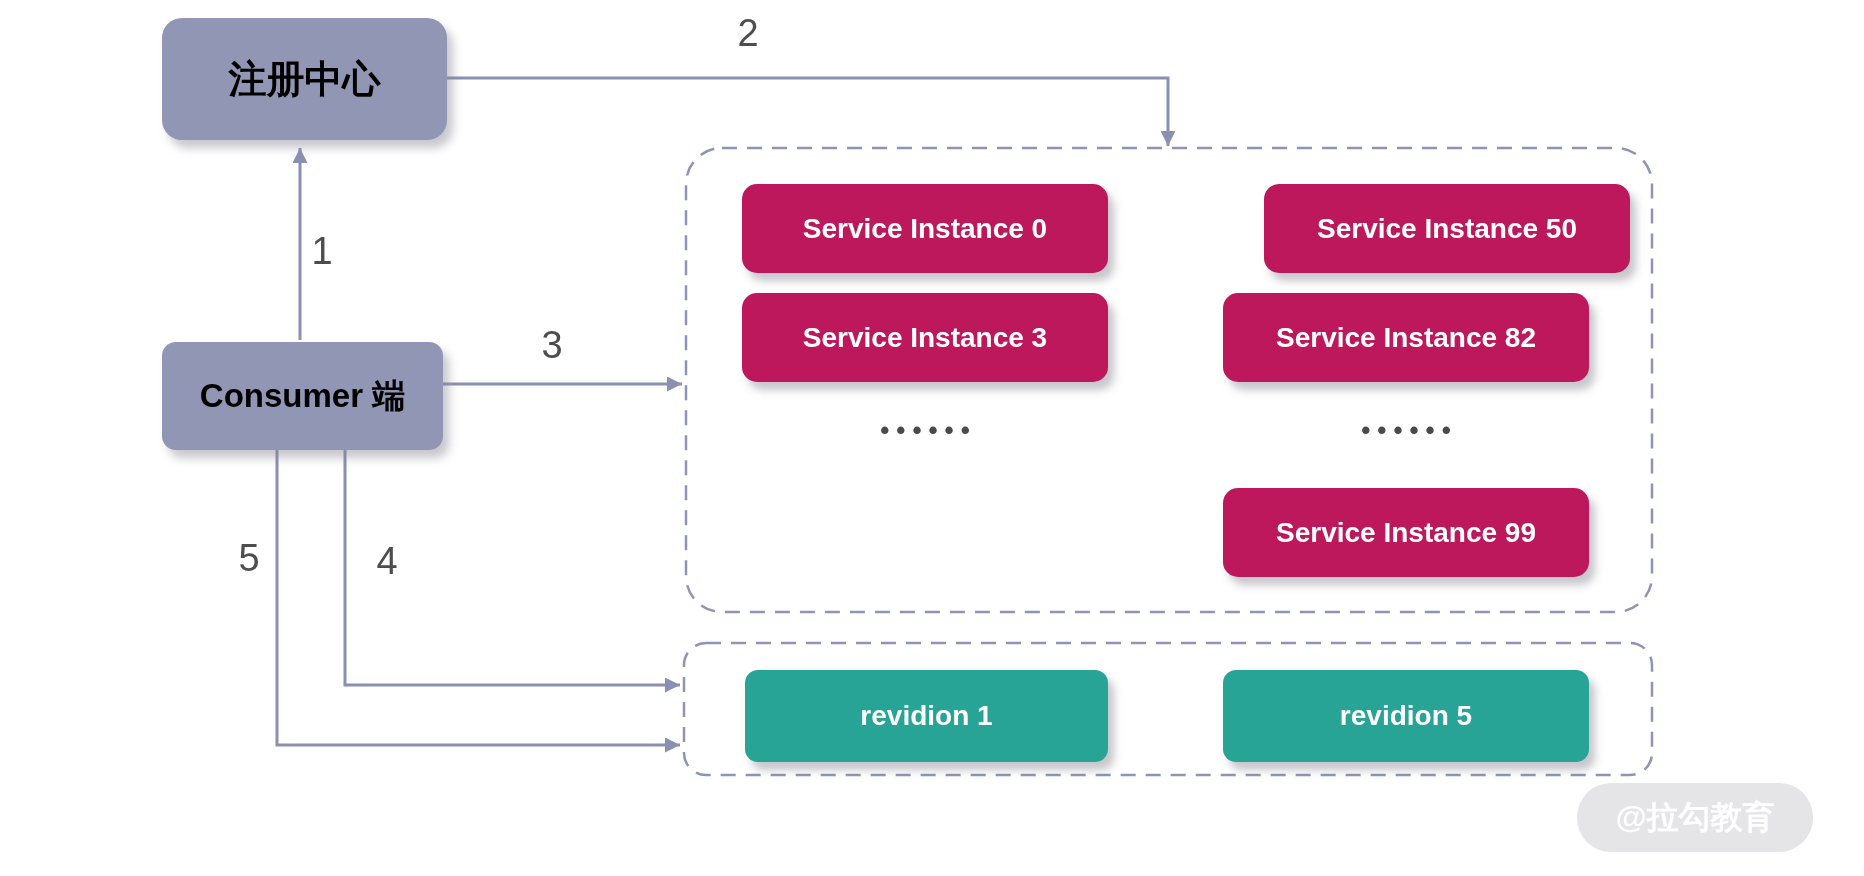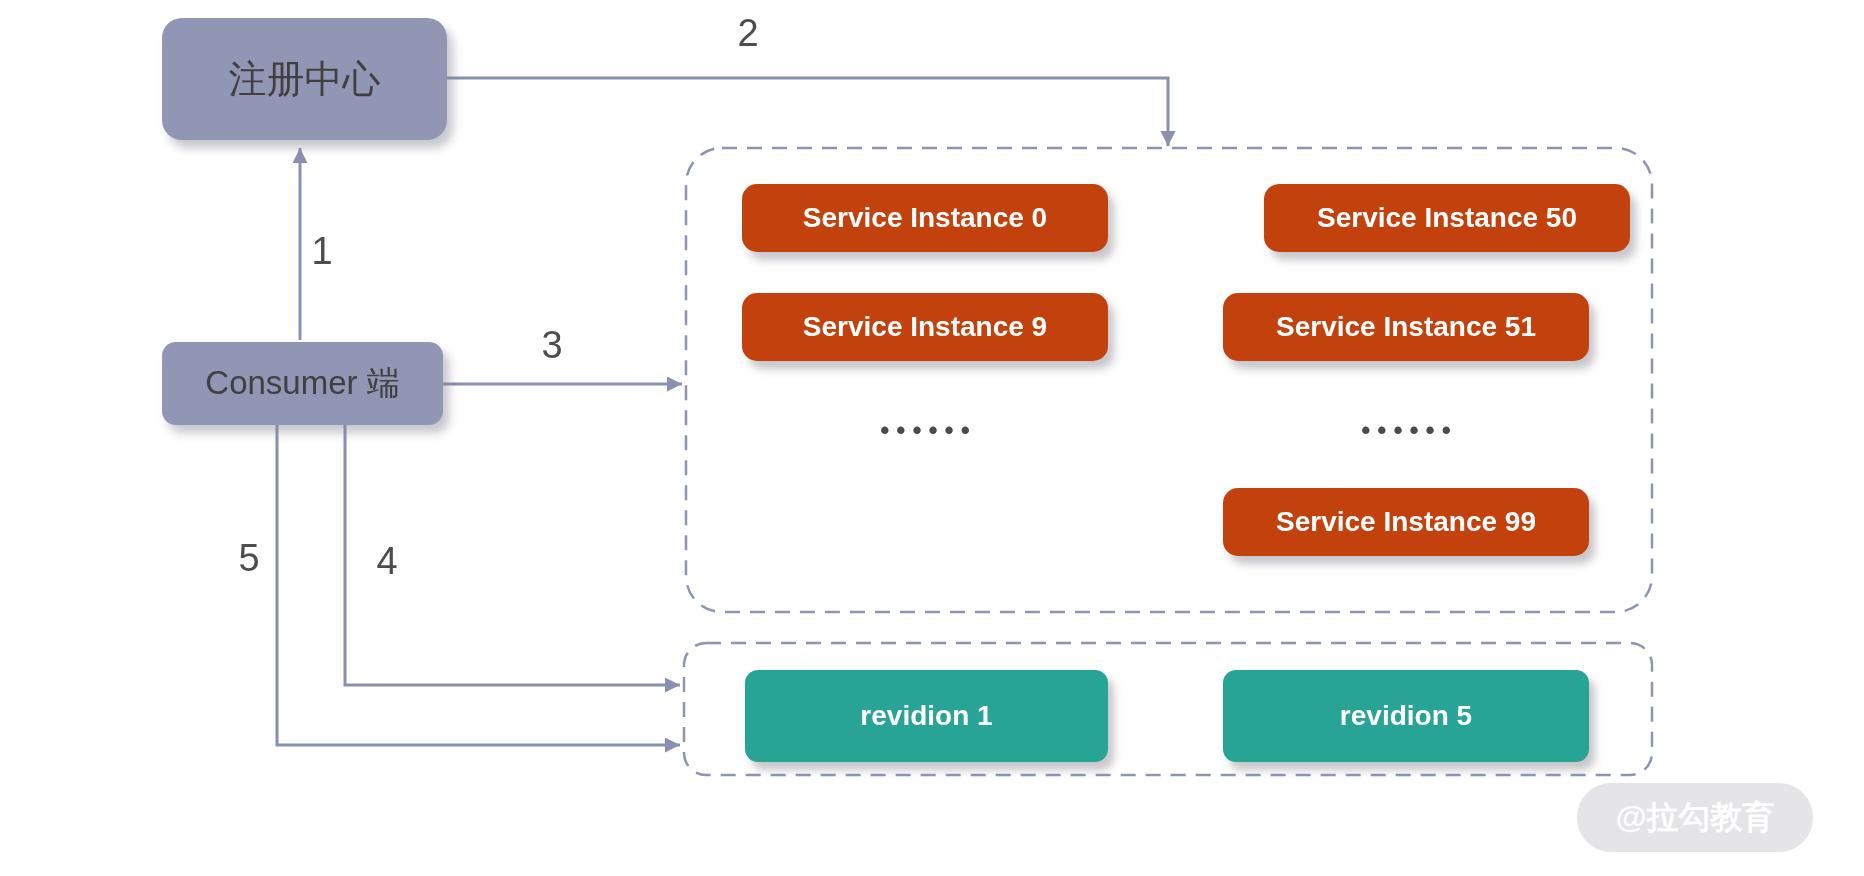--- a/index.html
+++ b/index.html
@@ -7,31 +7,31 @@
     position:relative;
     width:1864px;height:876px;
     background:#ffffff;
     font-family:"Liberation Sans","DejaVu Sans",sans-serif;
     overflow:hidden;
   }
   .overlay{position:absolute;left:0;top:0;width:1864px;height:876px;}
   .node{
     position:absolute;
     background:#9196B4;
-    color:#404040;
+    color:#000000;
     display:flex;align-items:center;justify-content:center;
-    font-weight:400;
+    font-weight:700;
     box-shadow:6px 8px 10px rgba(130,130,145,.45);
     text-align:right;
   }
   .node.registry{left:162px;top:18px;width:285px;height:122px;border-radius:20px;font-size:38px;}
-  .node.consumer{left:162px;top:342px;width:281px;height:83px;border-radius:14px;font-size:33px;}
+  .node.consumer{left:162px;top:342px;width:281px;height:108px;border-radius:14px;font-size:33px;}
   .ibox{
-    position:absolute;width:366px;height:68px;
-    background:#c2410c;color:#ffffff;
+    position:absolute;width:366px;height:89px;
+    background:#be185d;color:#ffffff;
     border-radius:15px;
     display:flex;align-items:center;justify-content:center;
     font-size:28px;font-weight:700;
     box-shadow:6px 8px 8px rgba(120,120,132,.42);
   }
   .rbox{
     position:absolute;width:366px;height:92px;
     background:#28A496;color:#ffffff;
     border-radius:13px;
     display:flex;align-items:center;justify-content:center;
@@ -76,25 +76,25 @@
     <path d="M443 384 L682 384" fill="none" stroke="#8A90B2" stroke-width="3" marker-end="url(#ah)"></path>
     <path d="M345 425 L345 685 L680 685" fill="none" stroke="#8A90B2" stroke-width="3" marker-end="url(#ah)"></path>
     <path d="M277 425 L277 745 L680 745" fill="none" stroke="#8A90B2" stroke-width="3" marker-end="url(#ah)"></path>
   </svg>
 
   <div class="node registry">注册中心</div>
 
   <div class="node consumer">Consumer 端</div>
 
   <div class="ibox" style="left:742px;top:184px;">Service Instance 0</div>
-  <div class="ibox" style="left:742px;top:293px;">Service Instance 9</div>
+  <div class="ibox" style="left:742px;top:293px;">Service Instance 3</div>
   <div class="dots" style="left:742px;top:408px;">••••••</div>
 
   <div class="ibox" style="left:1223px;top:184px;margin-left:41px;">Service Instance 50</div>
-  <div class="ibox" style="left:1223px;top:293px;">Service Instance 51</div>
+  <div class="ibox" style="left:1223px;top:293px;">Service Instance 82</div>
   <div class="dots" style="left:1223px;top:408px;">••••••</div>
   <div class="ibox" style="left:1223px;top:488px;">Service Instance 99</div>
 
   <div class="rbox" style="left:745px;top:670px;width:363px;">revidion 1</div>
   <div class="rbox" style="left:1223px;top:670px;">revidion 5</div>
 
   <div class="alabel" style="left:322px;top:251px;">1</div>
   <div class="alabel" style="left:748px;top:33px;">2</div>
   <div class="alabel" style="left:552px;top:345px;">3</div>
   <div class="alabel" style="left:387px;top:561px;">4</div>

